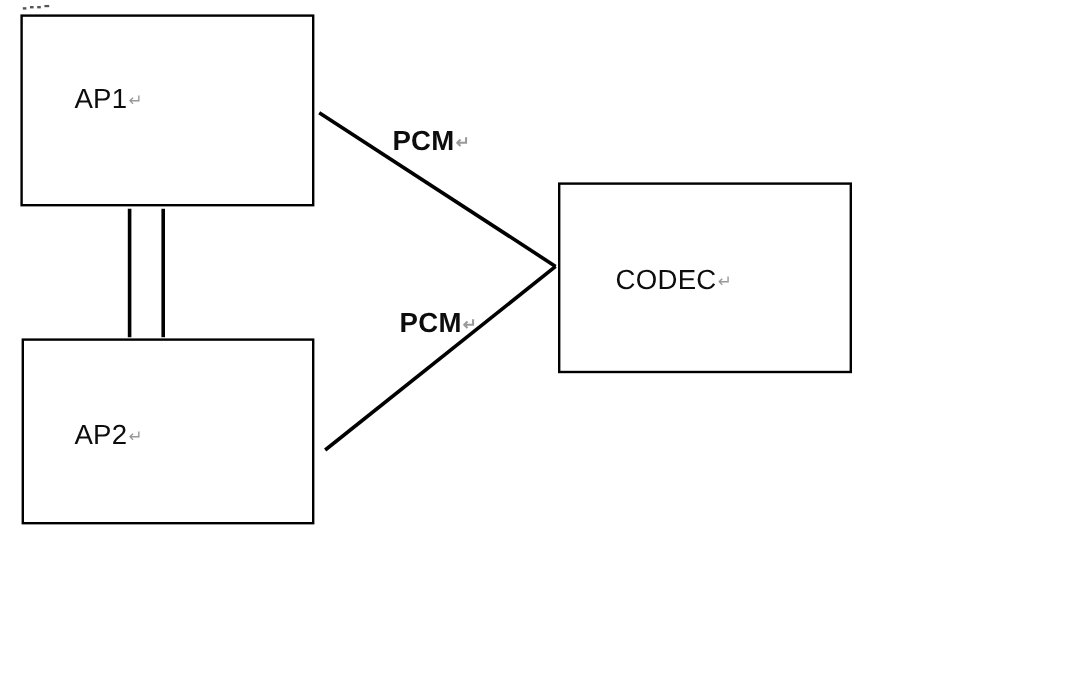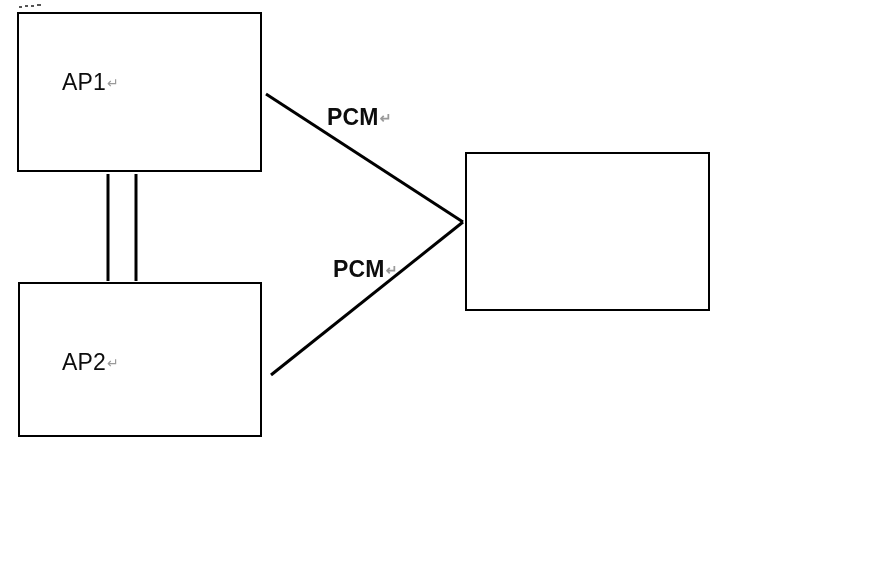--- a/index.html
+++ b/index.html
@@ -80,18 +80,19 @@
     <rect x="20" y="0" width="4" height="2" fill="#555555"></rect>
   </svg>
 
   <div class="node-box" style="left:17px; top:12px; width:245px; height:160px;"></div>
   <div class="node-label" style="left:62px; top:71px;"><span>AP1</span><span class="pilcrow">↵</span></div>
 
   <div class="node-box" style="left:18px; top:282px; width:244px; height:155px;"></div>
   <div class="node-label" style="left:62px; top:351px;"><span>AP2</span><span class="pilcrow">↵</span></div>
 
   <div class="node-box" style="left:465px; top:152px; width:245px; height:159px;"></div>
+  <div class="node-label" style="left:513px; top:222px;"><span>CODEC</span><span class="pilcrow">↵</span></div>
 
   <div class="edge-label" style="left:327px; top:106px;"><span>PCM</span><span class="pilcrow">↵</span></div>
 
   <div class="edge-label" style="left:333px; top:258px;"><span>PCM</span><span class="pilcrow">↵</span></div>
 
 </div>
 
 </body></html>

